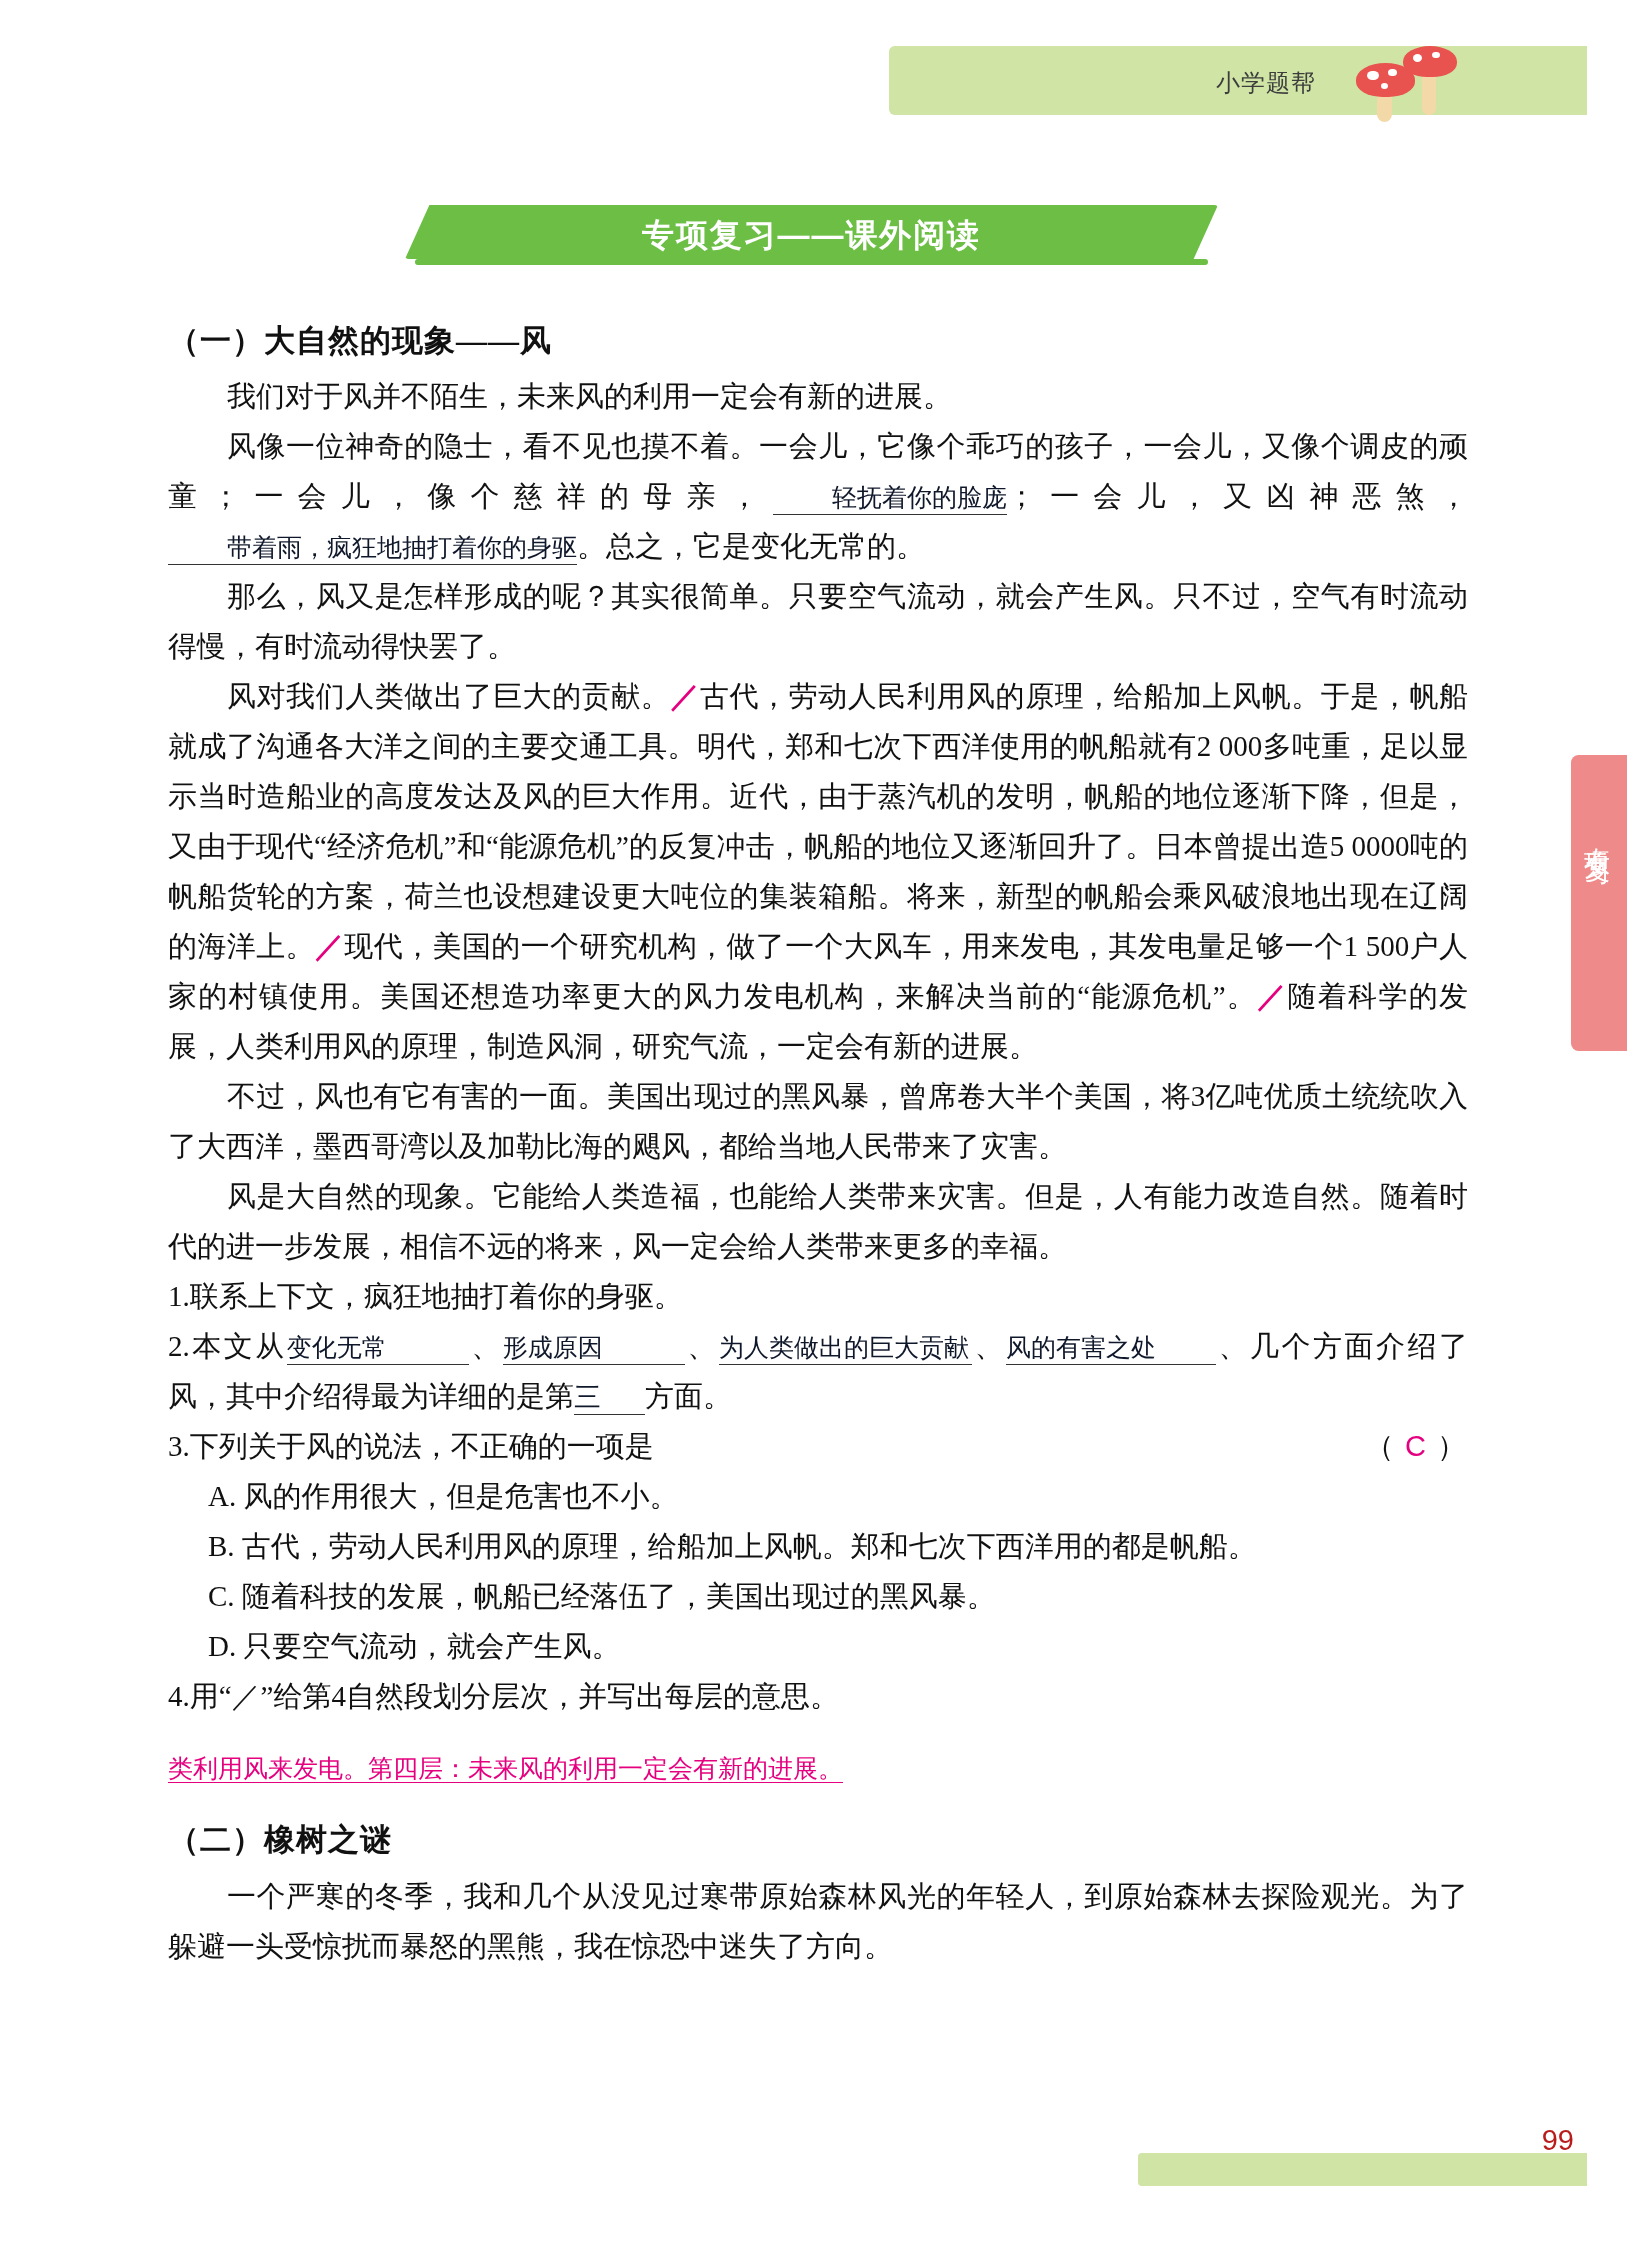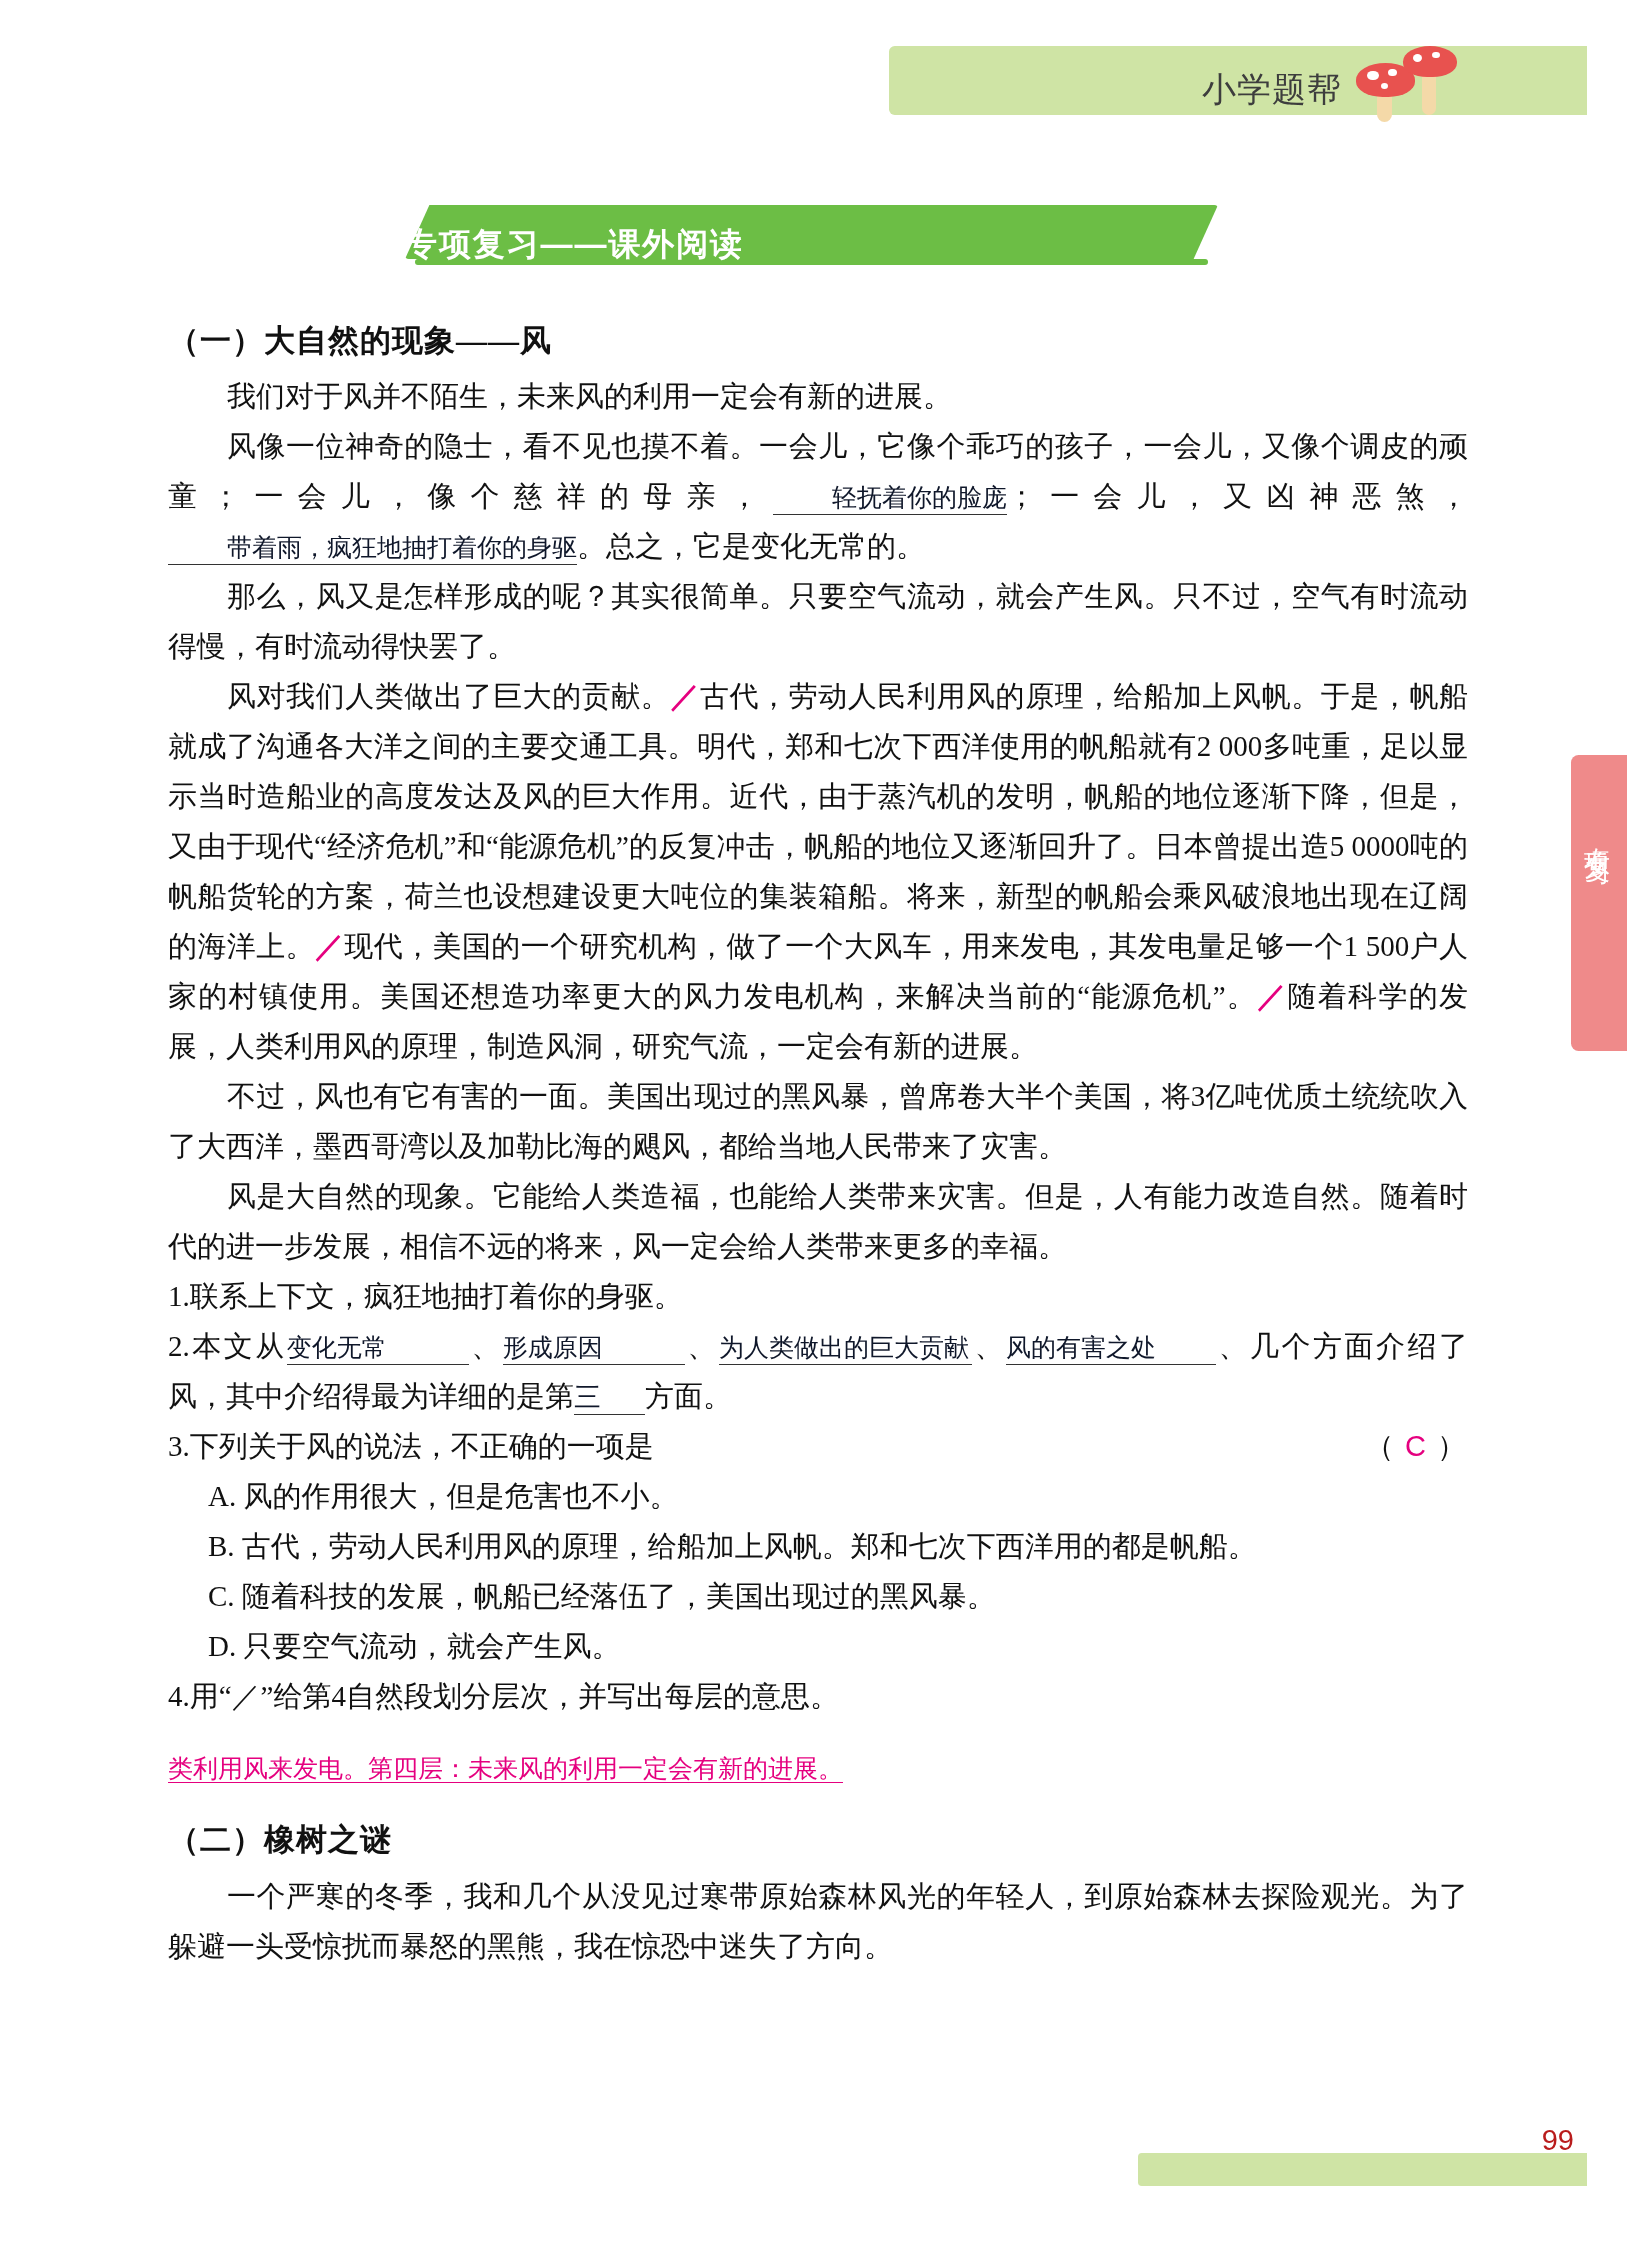--- a/index.html
+++ b/index.html
@@ -20,23 +20,23 @@
     position: absolute;
     top: 46px;
     left: 889px;
     width: 698px;
     height: 69px;
     background: #cfe4a5;
     border-radius: 5.7px 0 0 5.7px;
   }
   .header-label {
     position: absolute;
-    left: 313px;
+    left: 327px;
     top: 21px;
-    font-size: 34px;
+    font-size: 24px;
     color: #3d3d3d;
     font-family: "Liberation Sans", sans-serif;
     letter-spacing: 1px;
   }
   .mushrooms {
     position: absolute;
     left: 459px;
     top: -7.6px;
     width: 124px;
     height: 78px;
@@ -81,22 +81,22 @@
     left: 9.6px;
     top: 54px;
     width: 793px;
     height: 5.7px;
     background: #6cbe45;
     border-radius: 2.9px;
   }
   .banner-text {
     position: absolute;
     width: 813px;
-    top: 18px;
-    text-align: left;
+    top: 9px;
+    text-align: center;
     color: #ffffff;
     font-size: 32px;
     font-weight: bold;
     font-family: "Liberation Sans", sans-serif;
     letter-spacing: 1.9px;
   }
 
   
   .side-tab {
     position: absolute;

